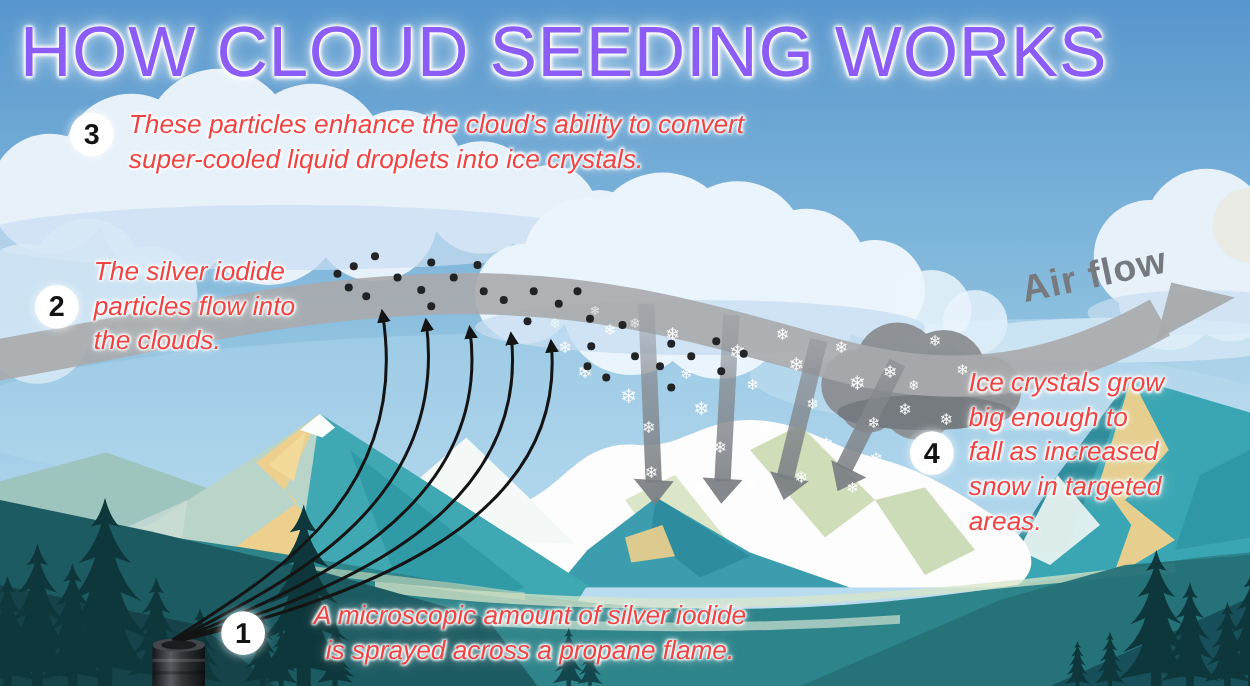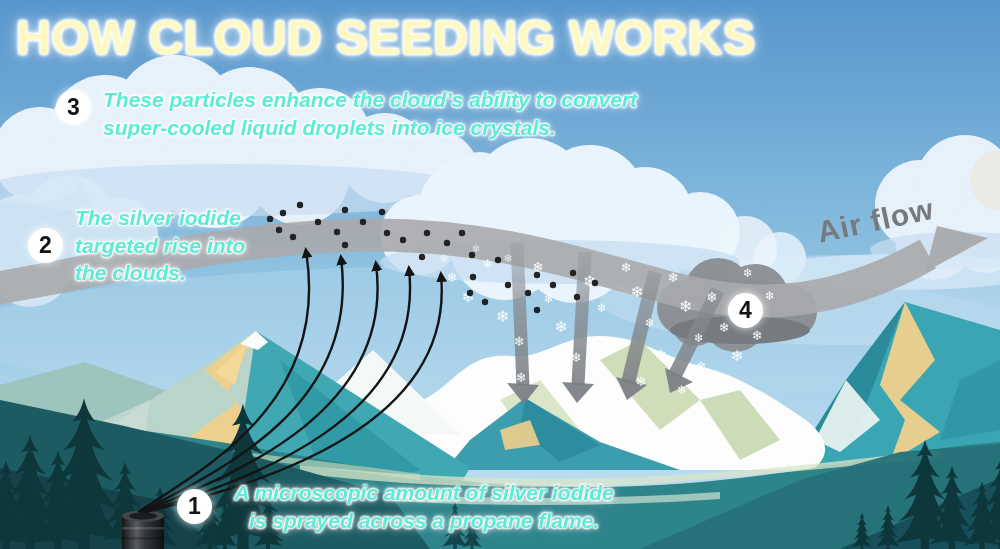--- a/index.html
+++ b/index.html
@@ -5,34 +5,34 @@
   html,body{margin:0;padding:0;background:#222;}
   .stage{
     position:relative;width:1000px;height:549px;overflow:hidden;
     font-family:"Liberation Sans",sans-serif;
     -webkit-user-select:none;user-select:none;
   }
   .stage svg.scene{position:absolute;left:0;top:0;}
   .overlay{position:absolute;z-index:5;}
   .title{
     left:16px;top:14px;
-    font-size:48px;font-weight:700;letter-spacing:.5px;line-height:1;
-    color:#fef9c3;
+    font-size:57px;font-weight:400;letter-spacing:.5px;line-height:1;
+    color:#8b5cf6;
     text-shadow:
       -1px -1px 3px rgba(255,255,255,.95),
        1px -1px 3px rgba(255,255,255,.95),
       -1px  1px 3px rgba(255,255,255,.95),
        1px  1px 3px rgba(255,255,255,.95),
        0 0 10px rgba(255,255,255,.85),
        0 0 18px rgba(255,255,255,.6);
   }
   .step{display:flex;gap:12px;}
   .step-text{
-    font-style:italic;font-weight:700;font-size:21px;line-height:1.32;
-    color:#5eead4;white-space:pre-line;
+    font-style:italic;font-weight:400;font-size:21px;line-height:1.32;
+    color:#ef4444;white-space:pre-line;
     text-shadow:
       -1px -1px 2px rgba(255,255,255,.95),
        1px -1px 2px rgba(255,255,255,.95),
       -1px  1px 2px rgba(255,255,255,.95),
        1px  1px 2px rgba(255,255,255,.95),
        0 0 6px rgba(255,255,255,.9),
        0 0 12px rgba(255,255,255,.6);
   }
   .badge{
     flex:0 0 auto;width:35px;height:35px;border-radius:50%;
@@ -317,26 +317,31 @@
 
   <div class="overlay step step--3">
     <div class="badge">3</div>
     <div class="step-text">These particles enhance the cloud’s ability to convert
 super-cooled liquid droplets into ice crystals.</div>
   </div>
 
   <div class="overlay step step--2">
     <div class="badge">2</div>
     <div class="step-text">The silver iodide
-targeted rise into
+particles flow into
 the clouds.</div>
   </div>
 
   <div class="overlay step step--4">
     <div class="badge">4</div>
+    <div class="step-text">Ice crystals grow
+big enough to
+fall as increased
+snow in targeted
+areas.</div>
   </div>
 
   <div class="overlay step step--1">
     <div class="badge">1</div>
     <div class="step-text">A microscopic amount of silver iodide
 is sprayed across a propane flame.</div>
   </div>
 
   <div class="overlay airflow-label">Air flow</div>
 

